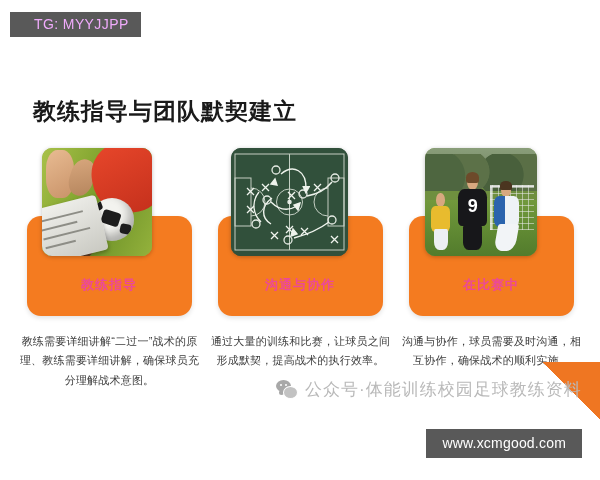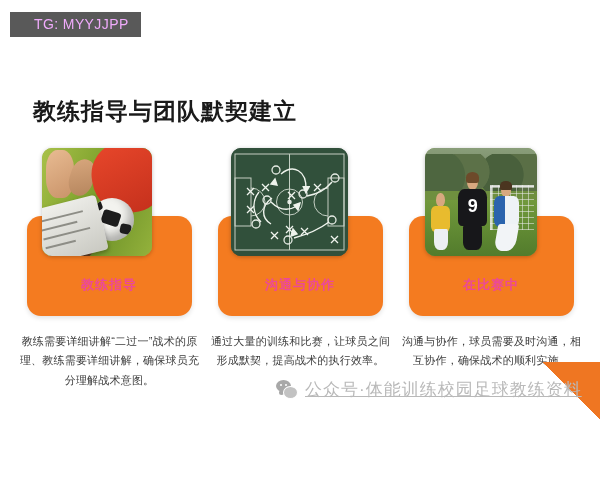--- a/index.html
+++ b/index.html
@@ -164,21 +164,21 @@
   .ph3 .yellow .head{position:absolute;left:26%;top:0%;width:44%;height:24%;
     background:#d8a87f;border-radius:50%;}
   .ph3 .yellow .legs{position:absolute;left:14%;top:64%;width:72%;height:36%;
     background:#eceff2;border-radius:12% 12% 40% 40%;}
 
   
   .wm{
     position:absolute;left:276px;top:378px;
     display:flex;align-items:center;gap:7px;
     color:#b9b9b9;font-size:17px;letter-spacing:1px;
-    white-space:nowrap;z-index:30;text-decoration:underline;
+    white-space:nowrap;z-index:30;
   }
   .wm .wechat{
     width:22px;height:19px;position:relative;flex:0 0 auto;
   }
   .wm .wechat .b1{position:absolute;left:0;top:0;width:15px;height:12px;
     background:#a8a8a8;border-radius:50%;}
   .wm .wechat .b1:after{content:"";position:absolute;left:3px;bottom:-3px;
     width:5px;height:5px;background:#a8a8a8;border-radius:50%;}
   .wm .wechat .b2{position:absolute;right:0;bottom:0;width:13px;height:11px;
     background:#c2c2c2;border-radius:50%;border:1.5px solid #fff;}
@@ -323,14 +323,15 @@
   <div class="wm">
     <span class="wechat">
       <span class="b1"></span>
         <span class="d d1"></span>
         <span class="d d2"></span>
         <span class="b2"></span>
     </span>
     <span>公众号·体能训练校园足球教练资料</span>
   </div>
 
+  <div class="site-badge">www.xcmgood.com</div>
 
 </div>
 
 </body></html>

